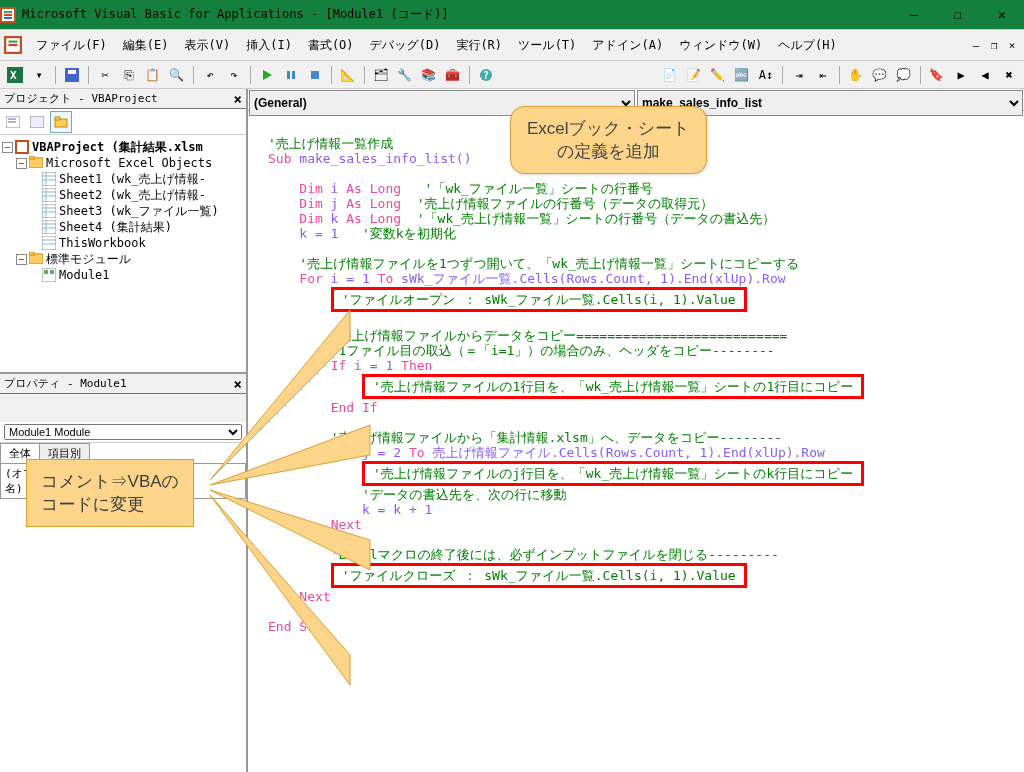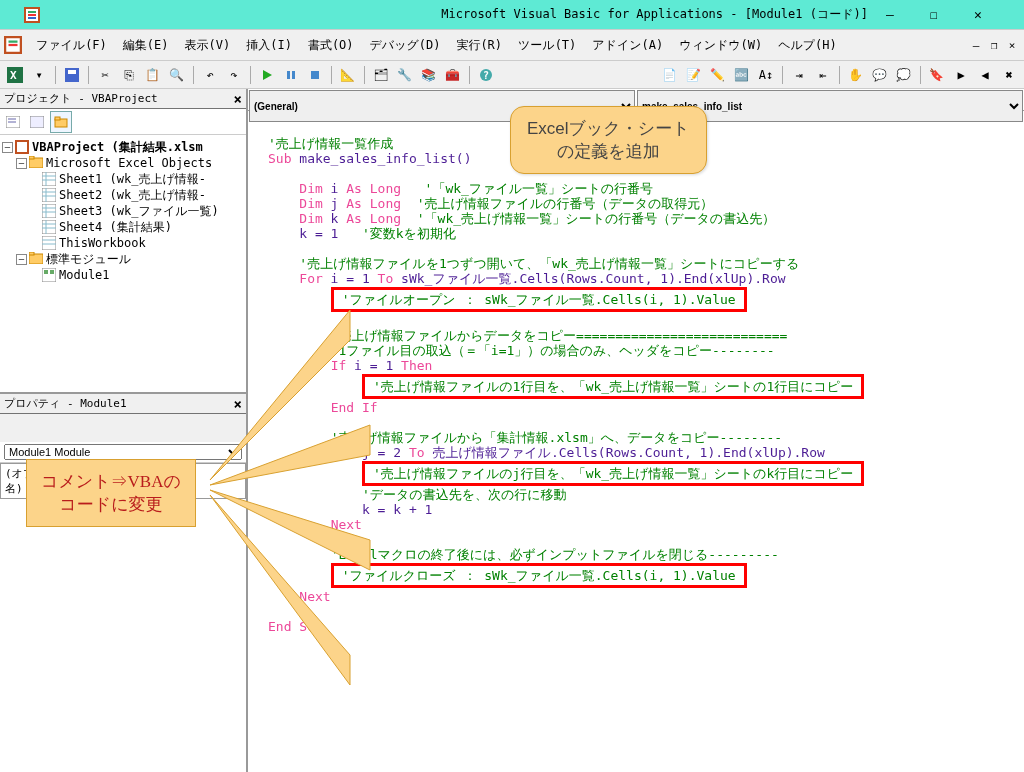--- a/index.html
+++ b/index.html
@@ -1,17 +1,17 @@
 <!DOCTYPE html>
 <html><head>
 <meta charset="utf-8">
 <style>
   * { margin: 0; padding: 0; box-sizing: border-box; }
   body { font-family: "MS Gothic", "Meiryo", monospace; font-size: 12px; background: #f0f0f0; overflow: hidden; width: 1024px; height: 772px; position: relative; }
-  .titlebar { height: 30px; background: #5eead4; display: flex; align-items: center; padding: 0 24px; border-bottom: 1px solid #ccc; text-align: right; }
+  .titlebar { height: 30px; background: #15803d; display: flex; align-items: center; padding: 0 0; border-bottom: 1px solid #ccc; }
   .titlebar .icon { width: 16px; height: 16px; margin-right: 6px; }
   .titlebar .title { flex: 1; font-size: 12px; }
   .titlebar .winbtns { display: flex; gap: 0; }
   .titlebar .winbtn { width: 44px; height: 28px; display: flex; align-items: center; justify-content: center; font-size: 13px; }
 
   .menubar { height: 31px; background: #f0f0f0; display: flex; align-items: center; padding: 0 4px; border-bottom: 1px solid #ccc; }
   .menubar .menuicon { width: 18px; height: 18px; margin-right: 6px; }
   .menubar .menuitem { padding: 3px 8px; font-size: 12px; }
   .menubar .mdi-btns { margin-left: auto; display: flex; gap: 2px; align-items:center; }
   .mdi-btn { width:16px; height:14px; display:flex; align-items:center; justify-content:center; font-size:11px;}
@@ -43,30 +43,30 @@
   .prop-tabs { display:flex; font-size:11px; }
   .prop-tab { padding:2px 8px; border:1px solid #999; background:#fff; border-bottom:none; margin-right:-1px; }
   .prop-tab.inactive { background:#eee; }
   .prop-grid { border:1px solid #999; }
   .prop-row { display:flex; font-size:11px; }
   .prop-cell { padding:2px 4px; border-right:1px solid #ccc; }
   .prop-cell:first-child { width:90px; }
 
   .code-area { flex: 1; display: flex; flex-direction: column; background: #fff; position: relative; }
   .code-combos { height: 22px; display: flex; border-bottom: 1px solid #999; }
-  .code-combos select { flex: 1; font-size: 10px; border: 1px solid #888; height:32px; margin:1px; font-weight:bold; }
+  .code-combos select { flex: 1; font-size: 12px; border: 1px solid #888; height:26px; margin:1px; font-weight:bold; }
   .code-body { flex:1; overflow:auto; position:relative; padding: 10px 20px; font-family: "MS Gothic", monospace; font-size: 13px; line-height: 15px; white-space: pre; }
   .c-comment { color: #008000; }
   .c-keyword { color: #ec4899; }
-  .c-text { color: #4c1d95; }
+  .c-text { color: #8b5cf6; }
 
   .redbox { border: 3px solid #ff0000; padding: 2px 8px; display: inline-block; margin: 1px 0; }
 
   .callout { position: absolute; background: #fcd48a; border: 1px solid #d8a030; padding: 10px 16px; font-size: 17px; color: #444; text-align: center; border-radius: 14px; box-shadow: 1px 1px 3px rgba(0,0,0,.15); font-family: "Meiryo", sans-serif; z-index: 20; }
-  .callout-left { position:absolute; background:#fcd48a; border:1px solid #d8a030; padding:10px 14px; font-size:17px; color:#b91c1c; text-align:center; font-family:Liberation Serif, serif; z-index:25; }
+  .callout-left { position:absolute; background:#fcd48a; border:1px solid #d8a030; padding:10px 14px; font-size:17px; color:#404040; text-align:left; font-family:Liberation Sans, sans-serif; z-index:25; }
 </style>
 </head>
 <body>
 
 <div class="titlebar">
   <span class="icon">
     <svg viewBox="0 0 16 16">
         <rect width="16" height="16" fill="#c05020"></rect>
         <rect x="2" y="2" width="12" height="12" fill="#fff"></rect>
         <rect x="4" y="4" width="8" height="2" fill="#3a6"></rect>
@@ -319,20 +319,24 @@
       <div class="pane-header">
         <span>プロパティ - Module1</span>
         <span class="close">×</span>
       </div>
       <div class="prop-body">
         <div class="prop-obj">
           <select>
             <option>Module1 Module</option>
           </select>
         </div>
+        <div class="prop-tabs">
+          <div class="prop-tab">全体</div>
+          <div class="prop-tab inactive">項目別</div>
+        </div>
         <div class="prop-grid">
           <div class="prop-row">
             <div class="prop-cell">(オブジェクト名)</div>
             <div class="prop-cell">Module1</div>
           </div>
         </div>
         <div style="height:280px; background:#fff;"></div>
       </div>
     </div>
   </div>

